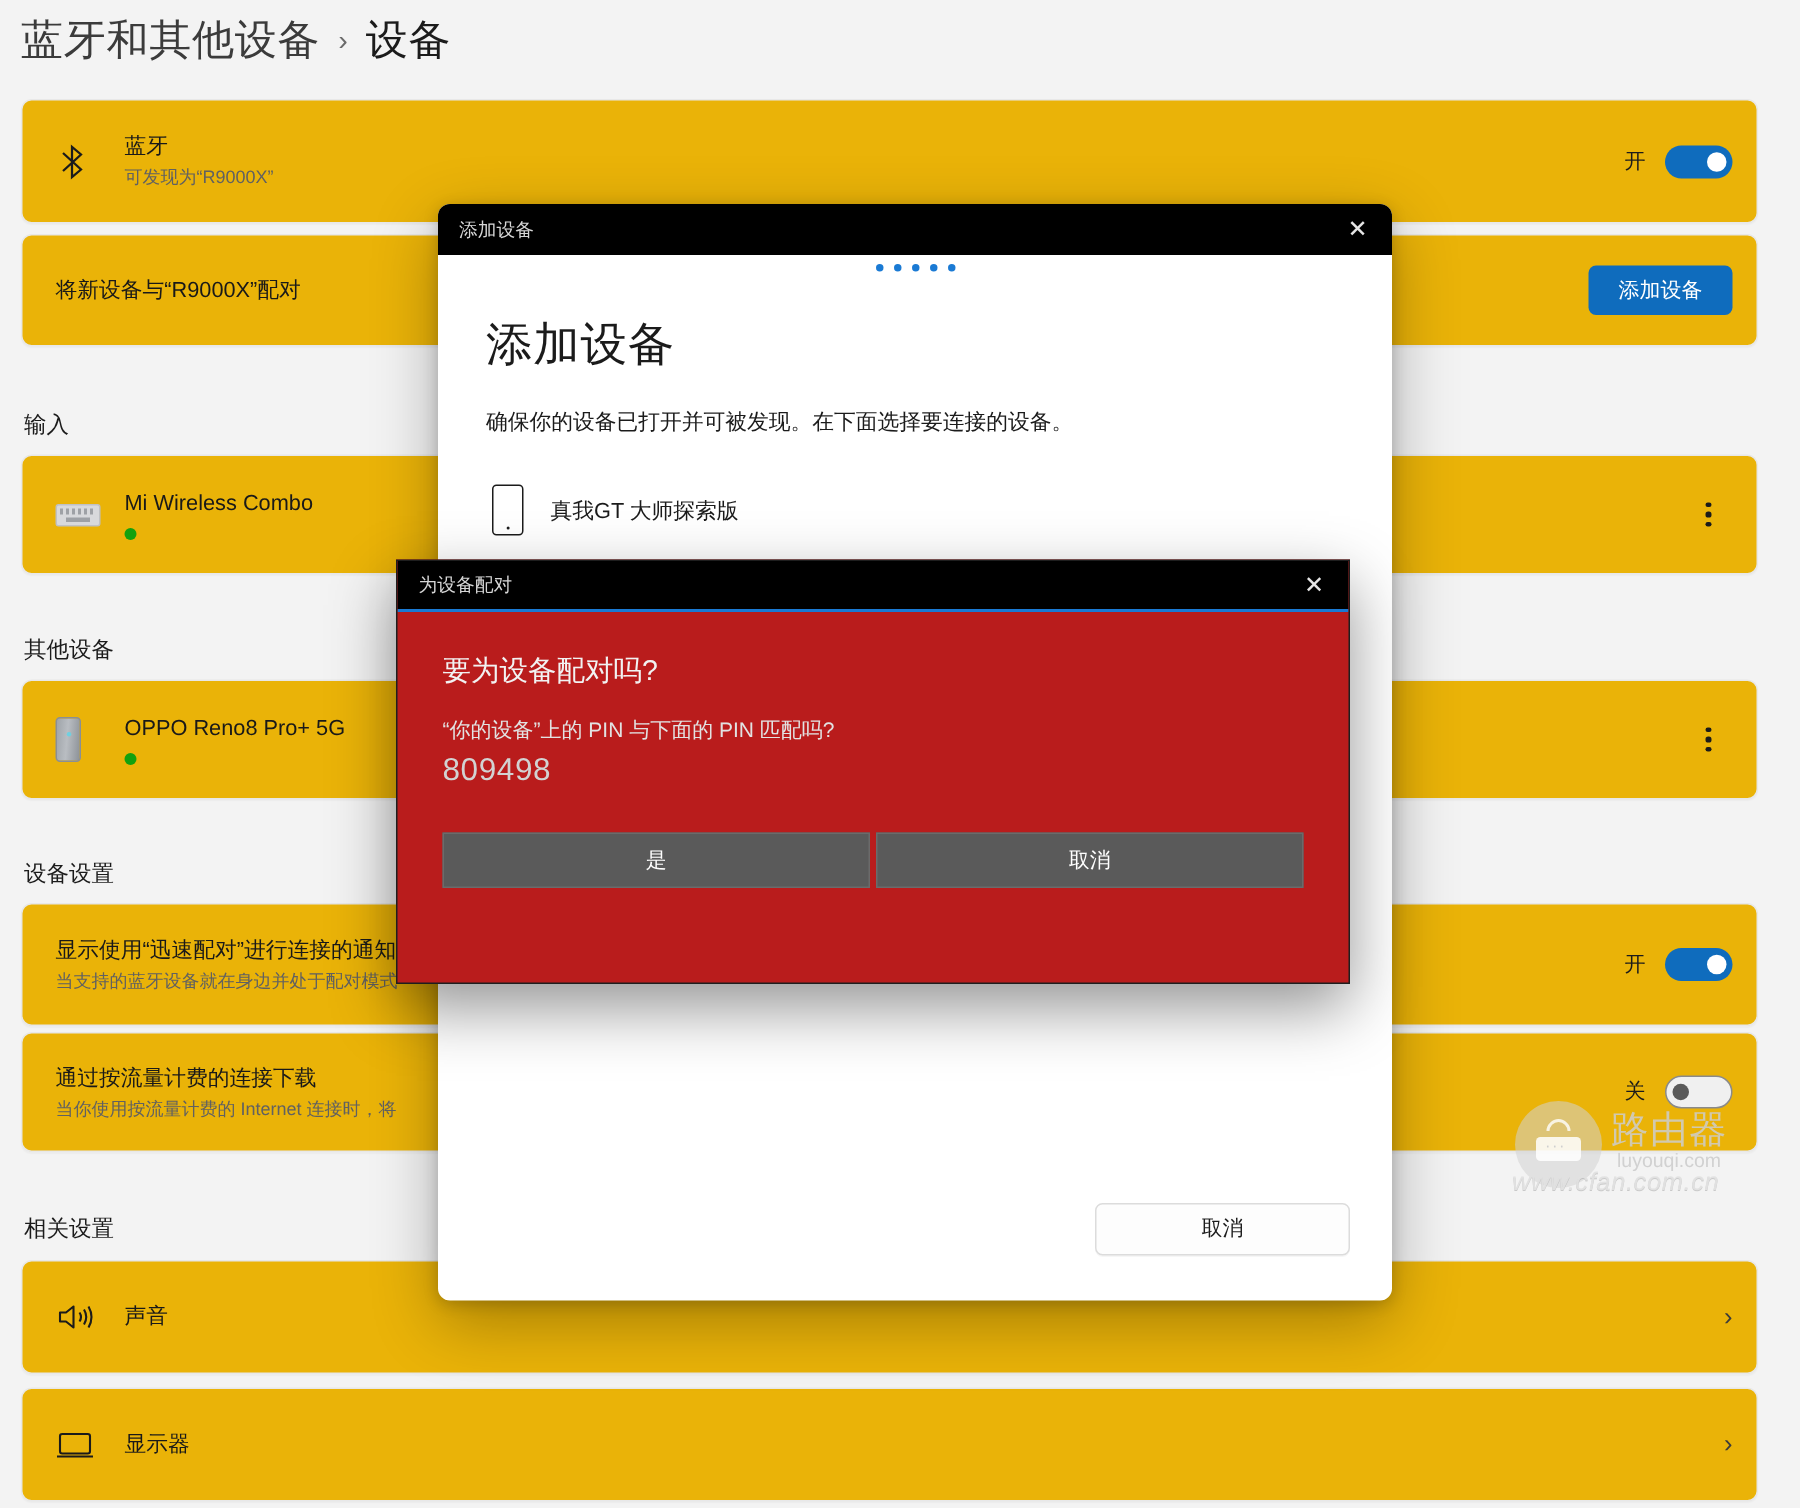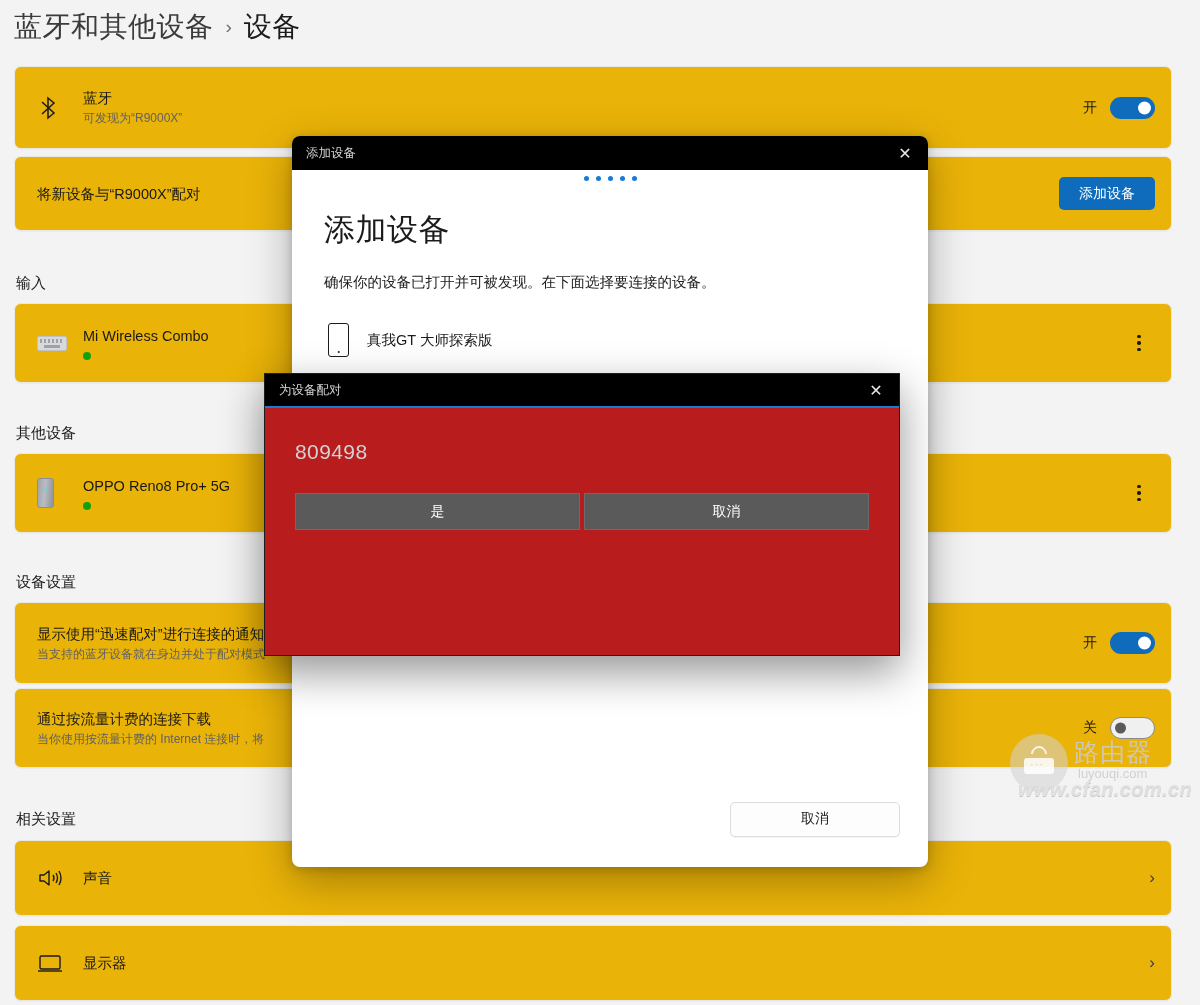--- a/index.html
+++ b/index.html
@@ -143,21 +143,21 @@
   .wm-circle { position: absolute; left: 8px; top: 6px; width: 58px; height: 58px; border-radius: 50%;
                background: rgba(210,210,210,.55); }
   .wm-router { position:absolute; left: 22px; top: 30px; width: 30px; height: 16px; border-radius: 3px;
                background: rgba(255,255,255,.85); }
   .wm-router::after { content:"···"; position:absolute; left:6px; top:0px; font-size:11px; color:#cfcfcf; letter-spacing:1px;}
   .wm-arc { position:absolute; left: 29px; top: 18px; width: 16px; height: 16px;
             border: 2px solid rgba(255,255,255,.8); border-radius: 50%;
             border-bottom-color: transparent; border-left-color: transparent; transform: rotate(-45deg); }
   .wm-cn { position:absolute; left: 72px; top: 8px; font-size: 25px; color: rgba(205,205,205,.85); letter-spacing: 1px; }
   .wm-site { position:absolute; left: 76px; top: 38px; font-size: 13px; color: rgba(205,205,205,.9); }
-  .wm-cfan { position:absolute; left: 16px; top: 50px; font-size: 20px; font-style: italic; font-weight: bold;
+  .wm-cfan { position:absolute; left: 6px; top: 50px; font-size: 17px; font-style: italic; font-weight: normal;
              color: rgba(225,225,225,.95); text-shadow: 0 1px 0 rgba(150,150,150,.45); letter-spacing: .4px; }
 </style>
 </head>
 <body>
 
 <div id="root">
 
   <div class="breadcrumb">
     <span class="bc-parent">蓝牙和其他设备</span>
     <span class="bc-sep">›</span>
@@ -326,20 +326,22 @@
       <button class="btn-plain">取消</button>
     </div>
   </div>
 
   <div id="pair-dialog">
     <div class="dlg-titlebar">
       <span class="t">为设备配对</span>
       <span class="ttl-close">✕</span>
     </div>
     <div class="pair-inner">
+      <div class="pair-h">要为设备配对吗?</div>
+      <div class="pair-q">“你的设备”上的 PIN 与下面的 PIN 匹配吗?</div>
       <div class="pair-pin">809498</div>
       <div class="pair-btns">
         <button class="pair-btn">是</button>
         <button class="pair-btn">取消</button>
       </div>
     </div>
   </div>
 
   <div class="watermark">
     <span class="wm-circle"></span>

